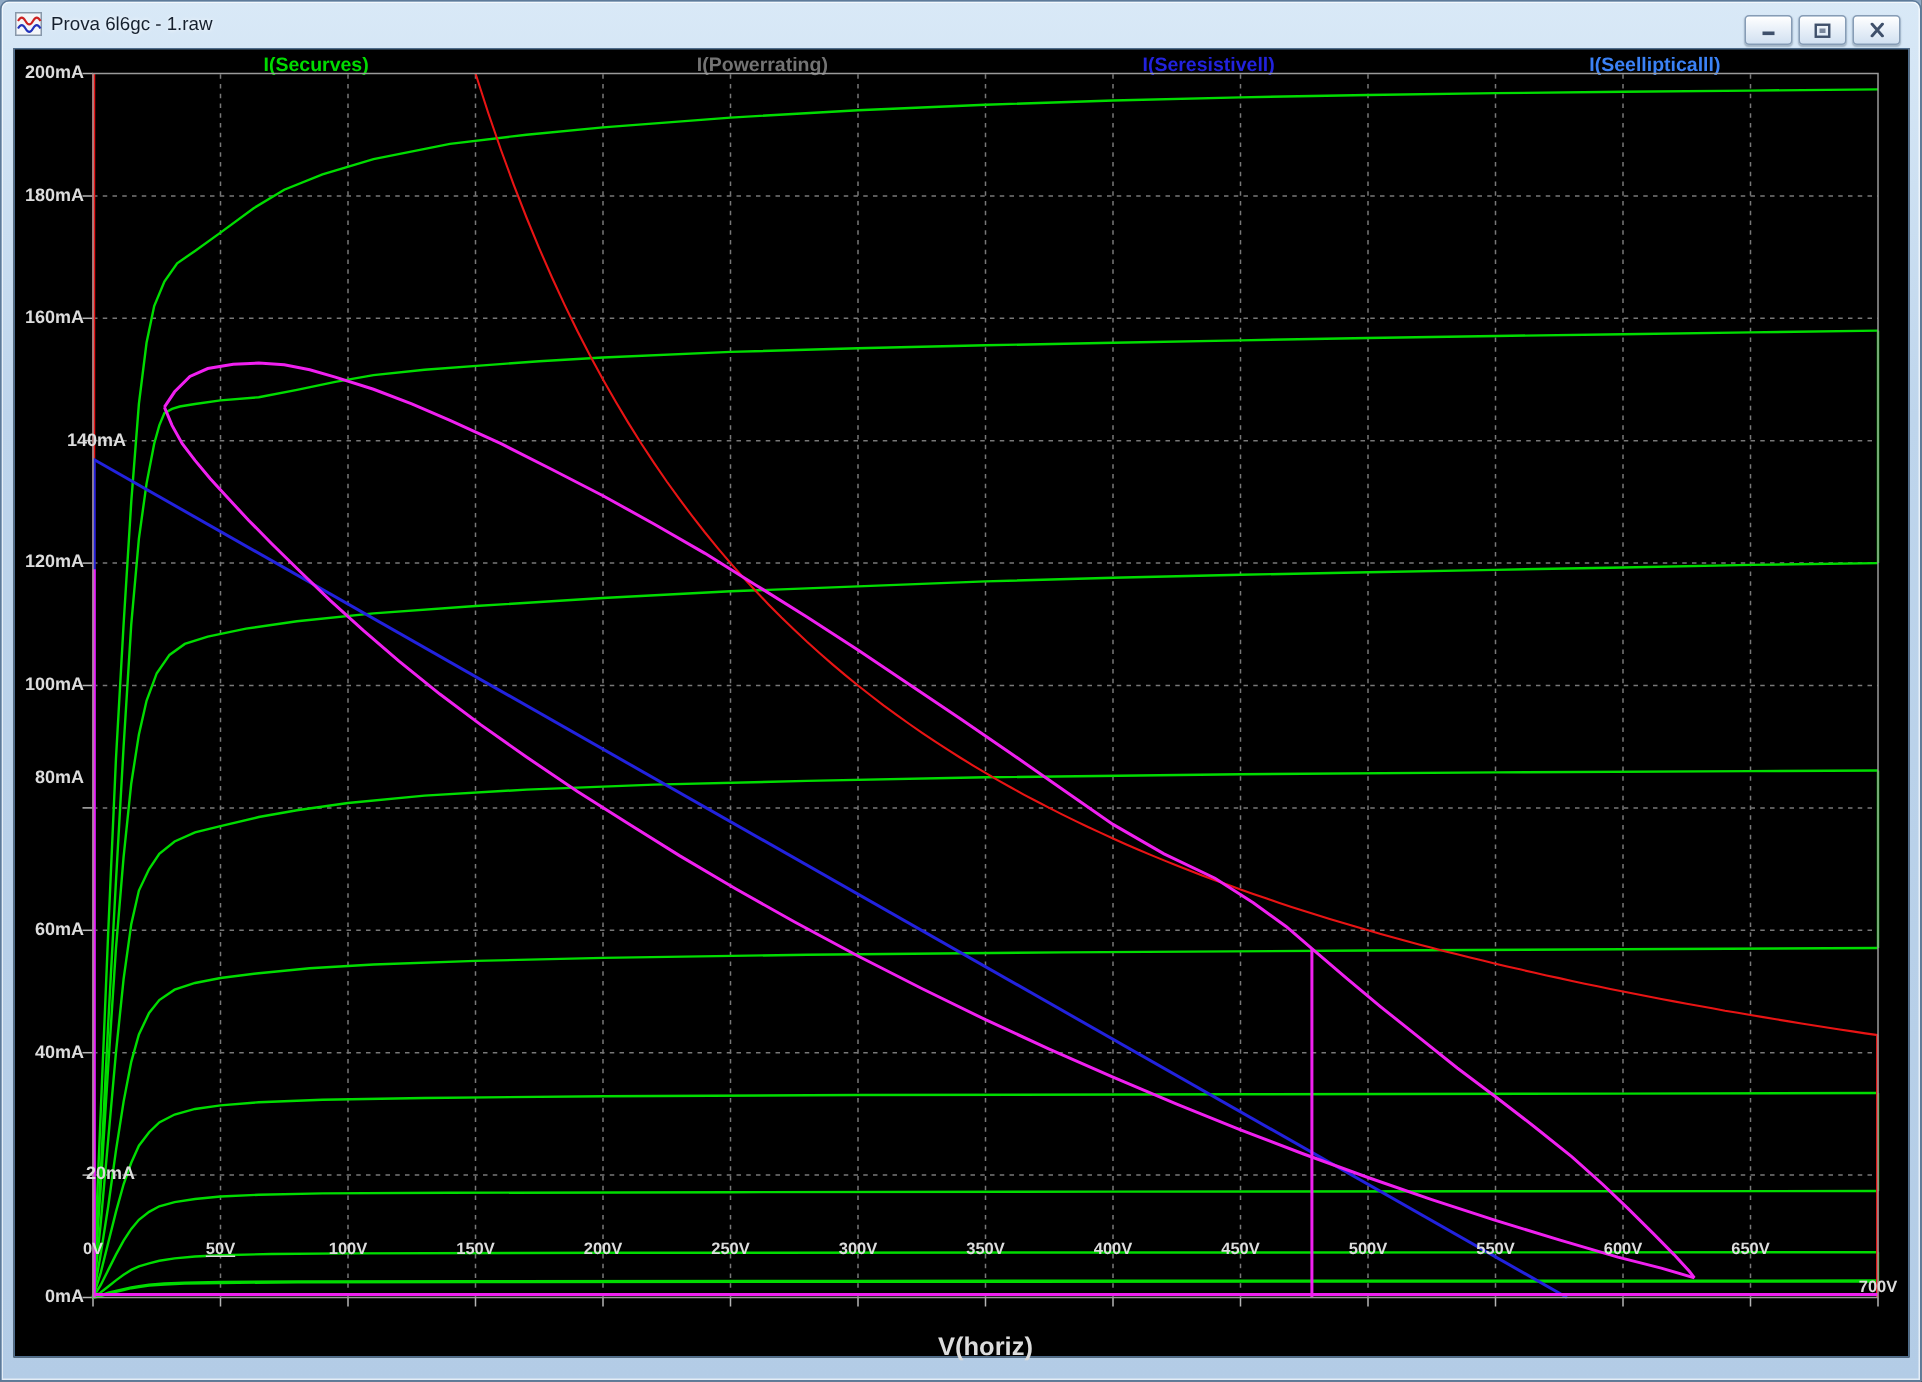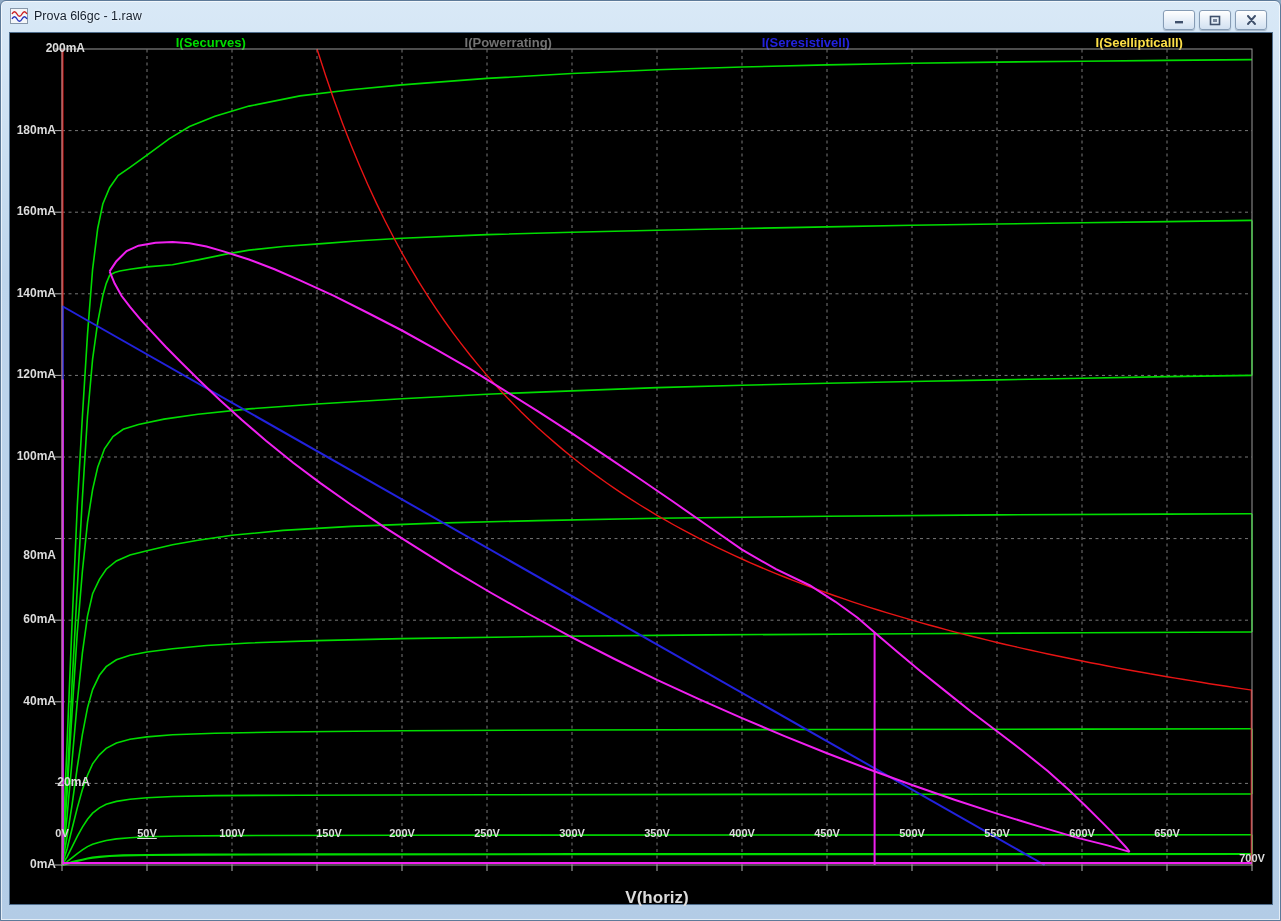--- a/index.html
+++ b/index.html
@@ -59,21 +59,21 @@
         </svg>
       </div>
     </div>
   </div>
 
   <div class="client">
     <div id="legend">
         <div class="legend-item" style="left: 200.75px; color: rgb(0, 220, 0);">I(Securves)</div>
         <div class="legend-item" style="left: 498.25px; color: #737373;">I(Powerrating)</div>
         <div class="legend-item" style="left: 795.75px; color: rgb(34, 34, 221);">I(Seresistivell)</div>
-        <div class="legend-item" style="left: 1093.25px; color: #fde047; margin-left: 36px;">I(Seellipticalll)</div>
+        <div class="legend-item" style="left: 1093.25px; color: #3b82f6;">I(Seellipticalll)</div>
       </div>
     <svg id="plot-svg" viewBox="-8 -8 1206 832">
         <path d="M85.0 816.0L85.0 0.0" stroke="#787878" stroke-width="1" fill="none" stroke-dasharray="3 3.5"></path>
         <path d="M170.0 816.0L170.0 0.0" stroke="#787878" stroke-width="1" fill="none" stroke-dasharray="3 3.5"></path>
         <path d="M255.0 816.0L255.0 0.0" stroke="#787878" stroke-width="1" fill="none" stroke-dasharray="3 3.5"></path>
         <path d="M340.0 816.0L340.0 0.0" stroke="#787878" stroke-width="1" fill="none" stroke-dasharray="3 3.5"></path>
         <path d="M425.0 816.0L425.0 0.0" stroke="#787878" stroke-width="1" fill="none" stroke-dasharray="3 3.5"></path>
         <path d="M510.0 816.0L510.0 0.0" stroke="#787878" stroke-width="1" fill="none" stroke-dasharray="3 3.5"></path>
         <path d="M595.0 816.0L595.0 0.0" stroke="#787878" stroke-width="1" fill="none" stroke-dasharray="3 3.5"></path>
         <path d="M680.0 816.0L680.0 0.0" stroke="#787878" stroke-width="1" fill="none" stroke-dasharray="3 3.5"></path>
@@ -140,33 +140,33 @@
         <path d="M47.6 222.4L54.4 212.2L64.6 202.0L76.5 196.7L93.5 193.8L110.5 193.0L127.5 194.2L144.5 197.5L161.5 202.4L187.0 210.5L212.5 220.3L238.0 231.3L272.0 246.8L306.0 264.0L340.0 281.5L374.0 300.3L408.0 319.9L442.0 341.1L476.0 362.3L510.0 384.3L544.0 407.2L578.0 430.0L612.0 453.3L646.0 477.0L680.0 500.6L714.0 520.2L748.0 536.5L773.5 552.8L795.6 568.8L812.6 583.4L836.4 603.8L858.5 622.2L884.0 642.6L909.5 663.0L935.0 682.2L960.5 701.8L986.0 722.2L1006.4 740.5L1023.4 756.8L1040.4 773.6L1054.0 787.4L1064.2 798.5L1067.6 802.9" stroke="#f020f0" stroke-width="2" fill="none"></path>
         <path d="M47.6 222.4L52.7 234.6L59.5 246.8L68.0 257.9L78.2 270.1L90.1 283.2L103.7 297.8L119.0 313.3L137.7 331.7L158.1 351.3L180.2 371.3L204.0 391.7L231.2 413.7L258.4 434.1L289.0 455.7L323.0 478.6L357.0 500.2L391.0 521.4L428.4 543.5L467.5 565.5L510.0 588.3L552.5 610.0L595.0 630.8L637.5 650.4L680.0 669.1L722.5 687.1L765.0 704.2L807.5 720.5L850.0 736.0L892.5 750.7L935.0 764.6L977.5 777.6L1016.6 789.1L1045.5 796.4L1067.6 802.9" stroke="#f020f0" stroke-width="2" fill="none"></path>
         <path d="M812.6 583.4L812.6 816.0" stroke="#f020f0" stroke-width="2" fill="none"></path>
         <rect x="0" y="0" width="1190" height="816" fill="none" stroke="#9a9a9a" stroke-width="1"></rect>
       </svg>
     <div id="ylabels">
         <div class="ylab" style="top: 824px;">0mA</div>
         <div class="ylab" style="top: 742.4px; margin-left: 34px;">20mA</div>
         <div class="ylab" style="top: 660.8px;">40mA</div>
         <div class="ylab" style="top: 579.2px;">60mA</div>
-        <div class="ylab" style="top: 515px;">80mA</div>
+        <div class="ylab" style="top: 478px;">80mA</div>
         <div class="ylab" style="top: 416px;">100mA</div>
         <div class="ylab" style="top: 334.4px;">120mA</div>
-        <div class="ylab" style="top: 252.8px;">140mA</div>
+        <div class="ylab" style="top: 252.8px; margin-left: 28px;">140mA</div>
         <div class="ylab" style="top: 171.2px;">160mA</div>
         <div class="ylab" style="top: 89.6px;">180mA</div>
-        <div class="ylab" style="top: 8px; margin-left: 29px;">200mA</div>
+        <div class="ylab" style="top: 8px;">200mA</div>
       </div>
     <div id="xlabels">
         <div class="xlab" style="left: 52px;">0V</div>
         <div class="xlab" style="left: 137px; text-decoration: underline;">50V</div>
         <div class="xlab" style="left: 222px;">100V</div>
-        <div class="xlab" style="left: 307px; margin-left: 12px;">150V</div>
+        <div class="xlab" style="left: 307px;">150V</div>
         <div class="xlab" style="left: 392px;">200V</div>
         <div class="xlab" style="left: 477px;">250V</div>
         <div class="xlab" style="left: 562px;">300V</div>
         <div class="xlab" style="left: 647px;">350V</div>
         <div class="xlab" style="left: 732px;">400V</div>
         <div class="xlab" style="left: 817px;">450V</div>
         <div class="xlab" style="left: 902px;">500V</div>
         <div class="xlab" style="left: 987px;">550V</div>
         <div class="xlab" style="left: 1072px;">600V</div>
         <div class="xlab" style="left: 1157px;">650V</div>

